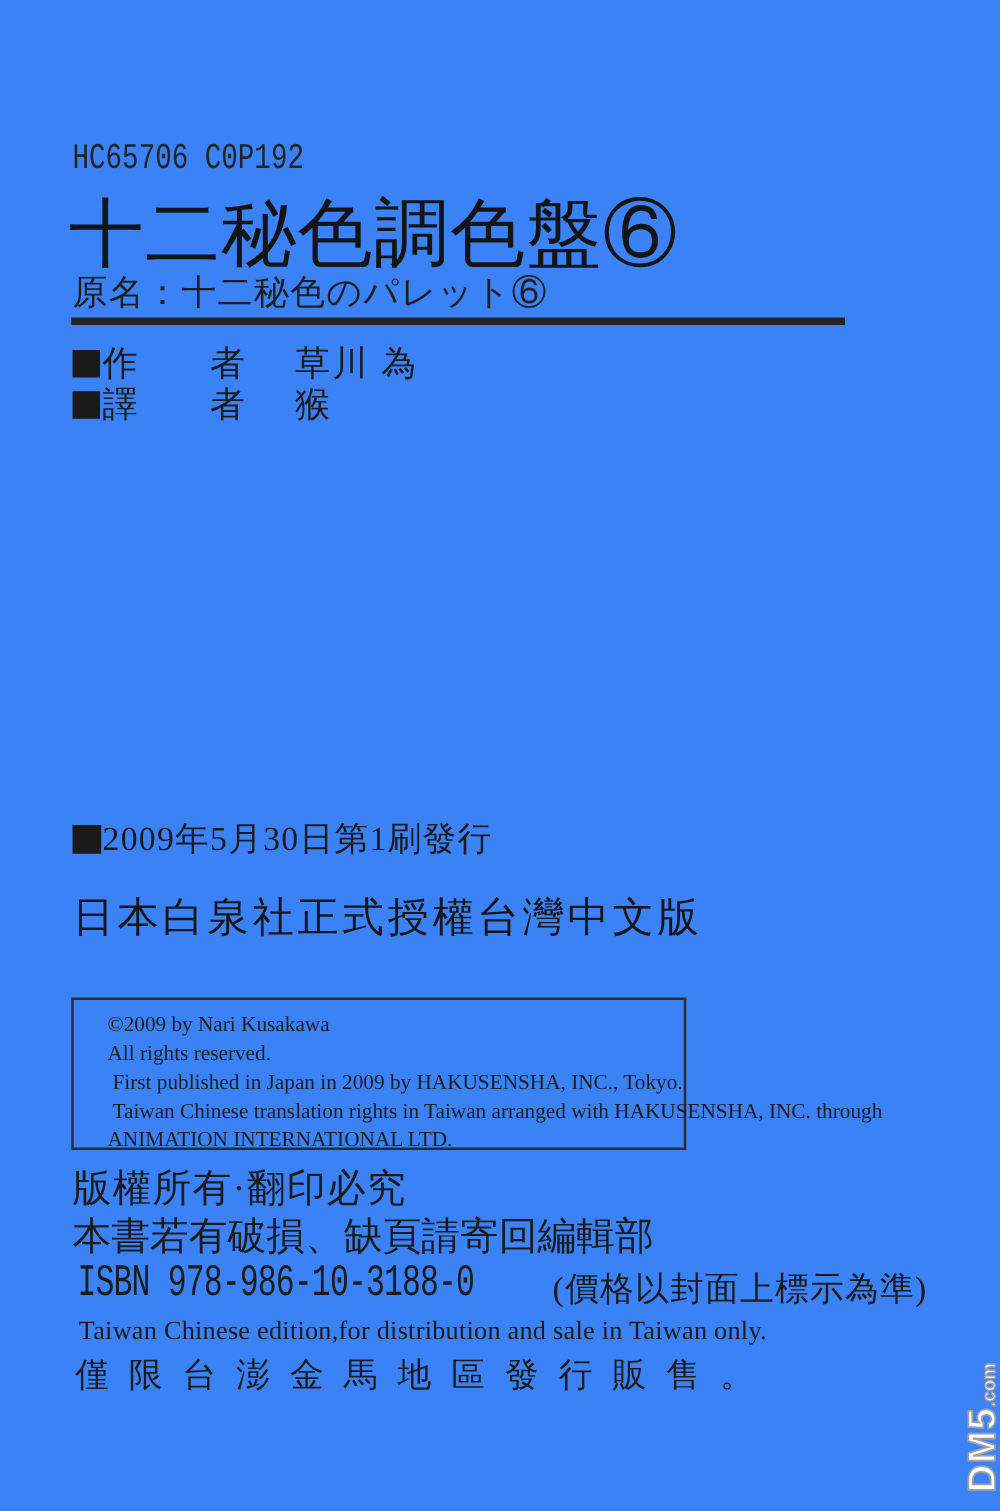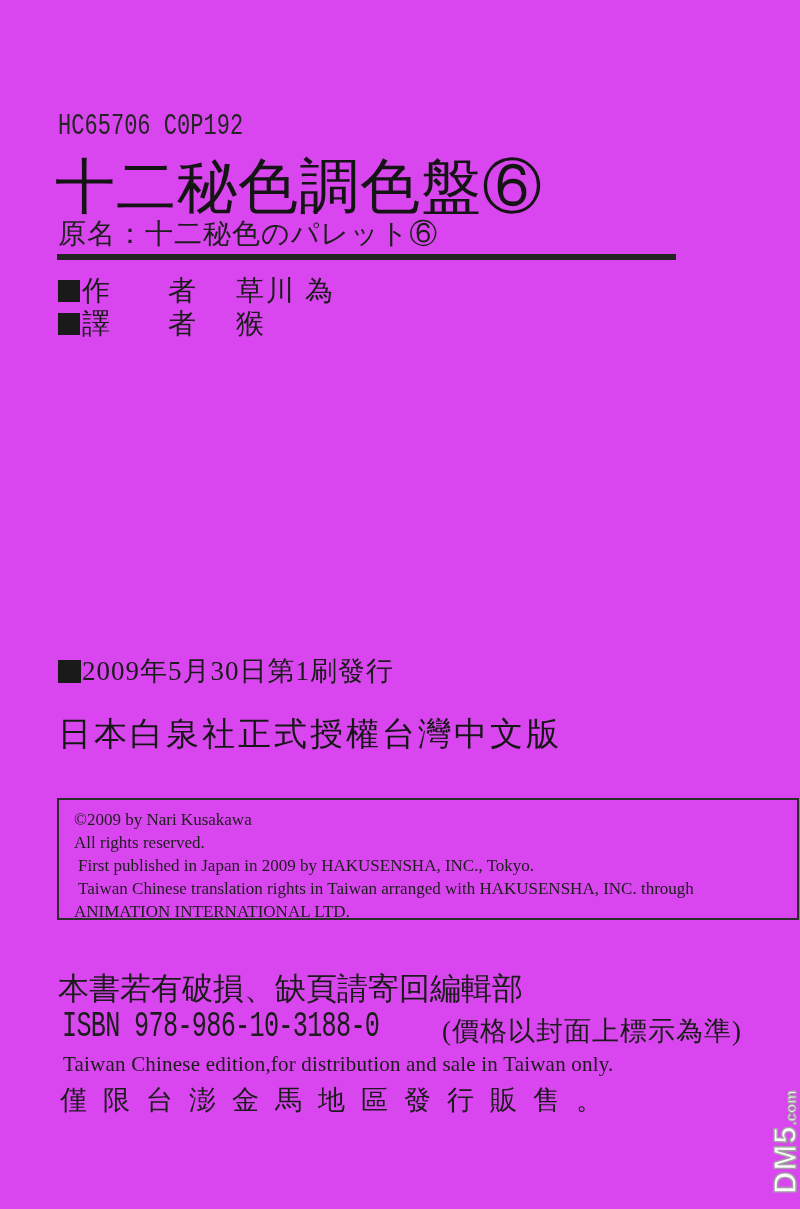--- a/index.html
+++ b/index.html
@@ -4,21 +4,21 @@
 <style>
   html, body {
     margin: 0;
     padding: 0;
     background: #fcfcfc;
   }
   .page {
     position: relative;
     width: 800px;
     height: 1209px;
-    background: #d946ef;
+    background: #3b82f6;
     overflow: hidden;
     color: #1b1b1b;
     font-family: "Liberation Serif", serif;
   }
   .abs { position: absolute; }
 
   .code-line {
     left: 58px; top: 110px;
     font-family: "Liberation Mono", monospace;
     font-size: 29px;
@@ -90,24 +90,24 @@
   .license-line {
     left: 58px; top: 712px;
     font-size: 33px;
     letter-spacing: 3px;
     color: #161616;
     white-space: nowrap;
   }
 
   .copyright-box {
     left: 57px; top: 798px;
-    width: 742px; height: 122px;
+    width: 492px; height: 122px;
     box-sizing: border-box;
     border: 2px solid #2c2c2c;
-    padding: 8px 10px 0 15px;
+    padding: 8px 10px 0 27px;
     font-size: 17px;
     line-height: 23px;
     color: #1d1d1d;
   }
   .copyright-box .ln { white-space: nowrap; }
   .copyright-box .indent { padding-left: 4px; }
 
   .rights-line {
     left: 58px; top: 930px;
     font-size: 31px;
@@ -203,20 +203,21 @@
   <div class="abs license-line">日本白泉社正式授權台灣中文版</div>
 
   <div class="abs copyright-box">
     <div class="ln">©2009 by Nari Kusakawa</div>
     <div class="ln">All rights reserved.</div>
     <div class="ln indent">First published in Japan in 2009 by  HAKUSENSHA, INC., Tokyo.</div>
     <div class="ln indent">Taiwan Chinese translation rights in Taiwan arranged with HAKUSENSHA, INC. through</div>
     <div class="ln">ANIMATION INTERNATIONAL LTD.</div>
   </div>
 
+  <div class="abs rights-line">版權所有·翻印必究</div>
 
   <div class="abs damage-line">本書若有破損、缺頁請寄回編輯部</div>
 
   <div class="abs isbn-text">ISBN 978-986-10-3188-0</div>
 
   <div class="abs price-note">(價格以封面上標示為準)</div>
 
   <div class="abs dist-en">Taiwan Chinese edition,for distribution and sale in Taiwan only.</div>
 
   <div class="abs dist-zh">僅限台澎金馬地區發行販售。</div>

